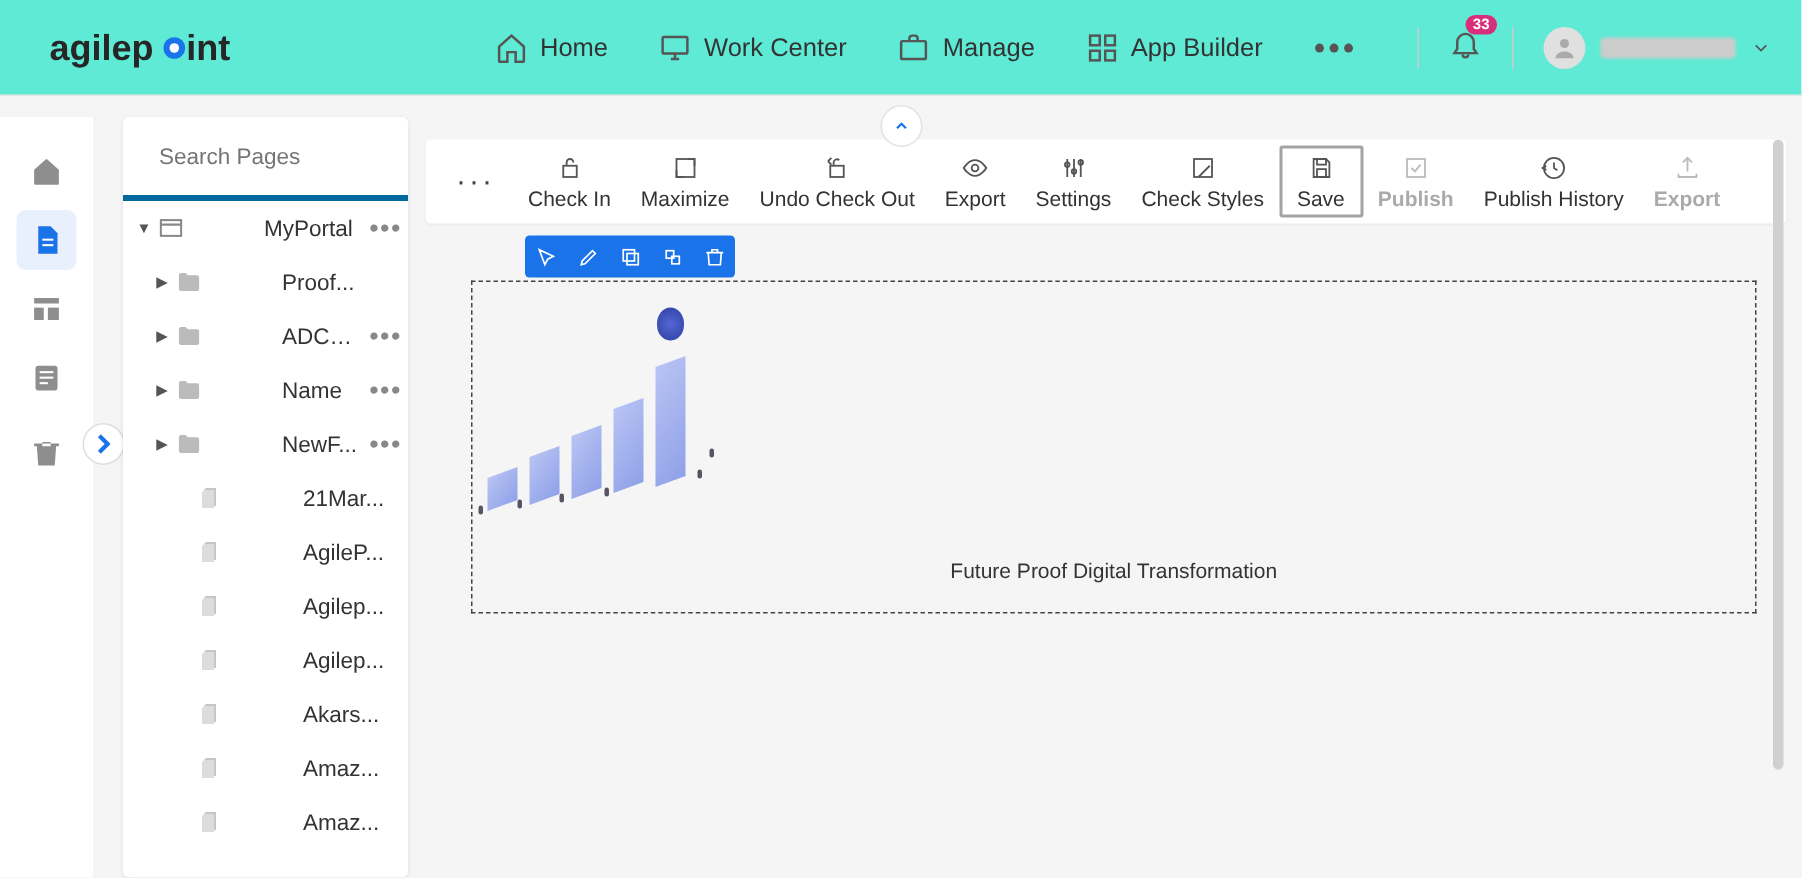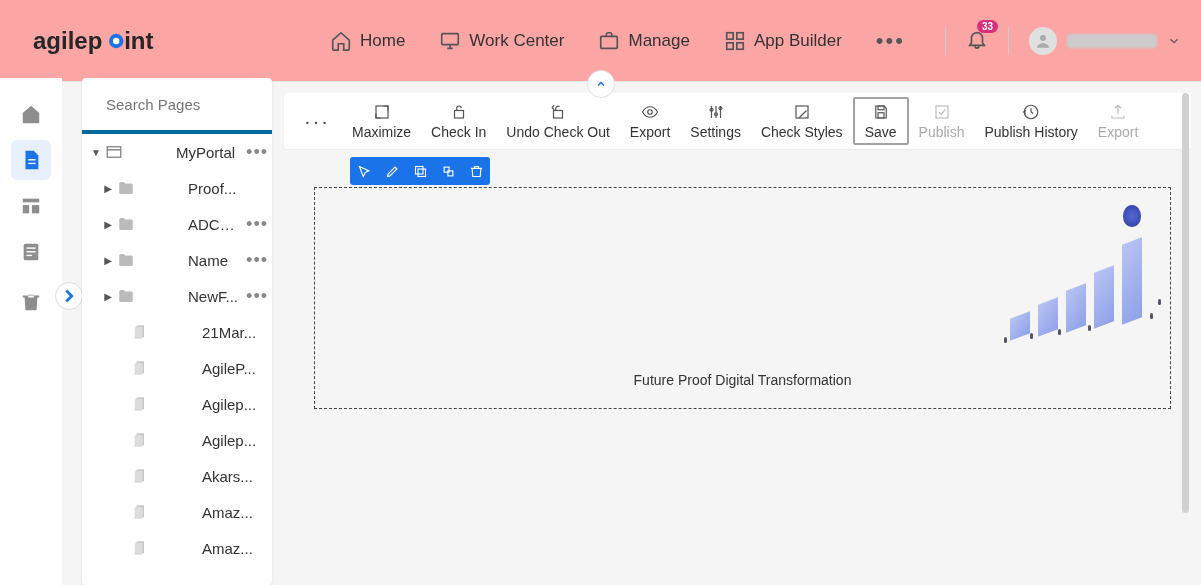--- a/index.html
+++ b/index.html
@@ -1,21 +1,21 @@
 <!DOCTYPE html>
 <html><head>
 <meta charset="utf-8">
 <style>
   * { box-sizing: border-box; border: 0; margin: 0; padding: 0; font-family: Arial, Helvetica, sans-serif; }
   body { width: 1201px; height: 585px; background: #f5f5f5; position: relative; overflow: hidden; }
 
   
   .top-header {
-    position: absolute; top: 0; left: 0; right: 0; height: 82px;
-    background: #fca5a5; border-bottom: 1px solid #e5e5e5;
+    position: absolute; top: 0; left: 0; right: 0; height: 64px;
+    background: #5eead4; border-bottom: 1px solid #e5e5e5;
     display: flex; align-items:center; padding: 0 20px;
   }
   .logo { display:flex; align-items:center; }
   .logo svg { height: 32px; }
   .top-nav { display:flex; align-items:center; margin-left: 140px; gap: 34px; }
   .top-nav-item { display:flex; align-items:center; gap: 8px; color:#333; font-size:17px; cursor:pointer; }
   .top-nav-item svg { width:22px; height:22px; stroke:#555; fill:none; stroke-width:1.8; }
   .top-right { margin-left:auto; display:flex; align-items:center; gap:20px; }
   .bell-wrap { position:relative; }
   .badge { position:absolute; top:-8px; right:-10px; background:#d92f7a; color:#fff;
@@ -62,33 +62,33 @@
   .tree-more { color:#888; font-size:18px; padding:0 4px; letter-spacing:1px;}
 
   
   .editor-area { position:absolute; top:93px; left:284px; right:10px; bottom:0; }
   .editor-toolbar { background:#fff; height:56px; display:flex; align-items:center;
      border-radius:3px; padding:0 8px; gap:0px; box-shadow:0 1px 2px rgba(0,0,0,.05); }
   .tb-more { padding:0 12px; letter-spacing:2px; color:#444; cursor:pointer; font-size:20px; }
   .tb-item { display:flex; flex-direction:column; align-items:center; justify-content:center;
      padding:0 10px; cursor:pointer; color:#333; font-size:14px; height:48px; gap:3px;
      position:relative; }
-  .tb-item.disabled { color:#aaa; cursor:default; }
+  .tb-item.disabled { color:#aaa; cursor:default;font-weight:bold; }
   .tb-item svg { width:18px; height:18px; stroke:#555; fill:none; stroke-width:1.6; }
   .tb-item.disabled svg { stroke:#bbb; }
   .tb-item.highlighted { border:2px solid #a3a3a3; border-radius:2px; }
 
   .editor-canvas { position:absolute; top:68px; left:30px; right:20px; height:350px; }
   .widget-toolbar { position:absolute; top:-4px; left:36px; background:#1a73e8;
      display:flex; border-radius:3px; overflow:hidden; z-index:3; }
   .widget-toolbar .wb { width:28px; height:28px; display:flex; align-items:center; justify-content:center;
      cursor:pointer; }
   .widget-toolbar .wb svg { width:15px; height:15px; stroke:#fff; fill:none; stroke-width:1.8; }
   .widget-frame { position:absolute; top:26px; left:0; right:0; height:222px;
-     border:1.3px dashed #444; display:flex; flex-direction:column; align-items:flex-end; justify-content:center; }
+     border:1.3px dashed #444; display:flex; flex-direction:column; align-items:flex-start; justify-content:center; }
   .widget-caption { position:absolute; bottom:20px; width:100%; text-align:center;
      color:#333; font-size:14px; }
 
   .balloon-chart { width:170px; height:150px; position:relative; margin-top:-20px; }
   .bar { position:absolute; background:linear-gradient(135deg,#b9c4f4,#8fa1e8); transform:skewY(-20deg); }
   .bar.b1 { left:10px; bottom:26px; width:20px; height:22px; }
   .bar.b2 { left:38px; bottom:30px; width:20px; height:32px; }
   .bar.b3 { left:66px; bottom:34px; width:20px; height:42px; }
   .bar.b4 { left:94px; bottom:38px; width:20px; height:56px; }
   .bar.b5 { left:122px; bottom:42px; width:20px; height:80px; }
@@ -336,31 +336,31 @@
       <span class="tree-label">Amaz...</span>
     </div>
   </div>
 </div>
 
 <div class="editor-area">
   <div class="editor-toolbar">
     <div class="tb-more">···</div>
     <div class="tb-item">
       <svg viewBox="0 0 24 24">
+          <rect x="6" y="10" width="12" height="10"></rect>
+          <path d="M9 10V7a3 3 0 0 1 6 0"></path>
+        </svg>
+      <span>Check In</span>
+    </div>
+    <div class="tb-item">
+      <svg viewBox="0 0 24 24">
           <rect x="4" y="4" width="16" height="16"></rect>
           <path d="M14 4h6v6M10 20H4v-6"></path>
         </svg>
       <span>Maximize</span>
-    </div>
-    <div class="tb-item">
-      <svg viewBox="0 0 24 24">
-          <rect x="6" y="10" width="12" height="10"></rect>
-          <path d="M9 10V7a3 3 0 0 1 6 0"></path>
-        </svg>
-      <span>Check In</span>
     </div>
     <div class="tb-item">
       <svg viewBox="0 0 24 24">
           <rect x="6" y="10" width="12" height="10"></rect>
           <path d="M9 10V7a3 3 0 0 1 5-2"></path>
           <path d="M4 6l3-3M4 6l3 3"></path>
         </svg>
       <span>Undo Check Out</span>
     </div>
     <div class="tb-item">

